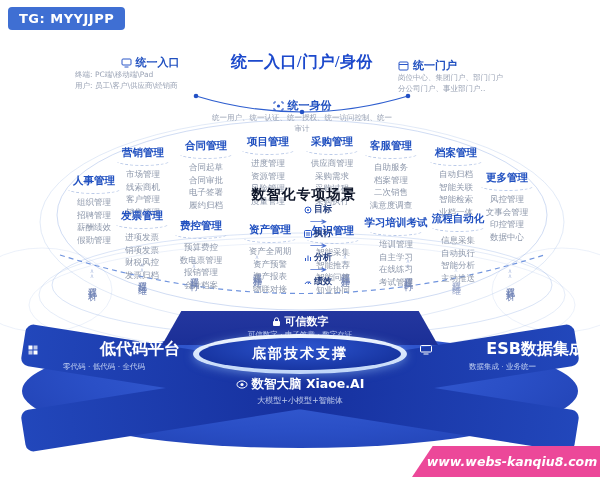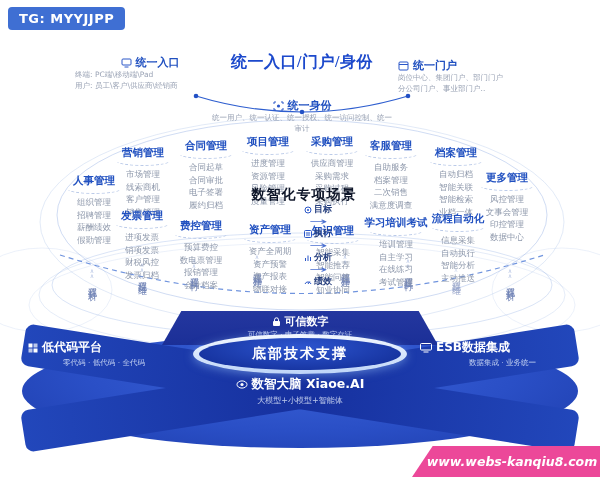--- a/index.html
+++ b/index.html
@@ -62,21 +62,21 @@
   .p-disc { position:absolute; left:193px; top:34px; width:214px; height:40px; border-radius:50%;
     background:linear-gradient(#f2f7ff,#bed5f8); box-shadow:0 2px 10px rgba(120,160,230,.65); }
   .p-disc-in { position:absolute; left:6px; top:4px; right:6px; bottom:4px; border-radius:50%;
     background:radial-gradient(ellipse at 50% 28%, #2d55cf, #16339f 78%);
     display:flex; align-items:center; justify-content:center; color:#fff;
     font-size:14px; font-weight:bold; letter-spacing:2px; }
   .p-brain { position:absolute; left:200px; top:76px; width:200px; text-align:center; color:#fff; }
   .brain-title { font-size:12.5px; font-weight:bold; display:flex; align-items:center; gap:4px; justify-content:center; }
   .brain-sub { font-size:8px; color:rgba(235,242,255,.78); margin-top:2px; }
   .p-wing { position:absolute; text-align:center; color:#fff; }
-  .wing-title { font-size:12px; font-weight:bold; display:flex; align-items:center; gap:4px; justify-content:flex-start; }
+  .wing-title { font-size:16px; font-weight:bold; display:flex; align-items:center; gap:4px; justify-content:space-between; }
   .wing-sub { font-size:7.5px; color:rgba(230,240,255,.8); margin-top:2px; }
   .lowcode { left:28px; top:39px; width:152px; }
   .esb { left:420px; top:39px; width:165px; }
 </style>
 </head>
 <body>
 
 <div class="canvas">
 
   <svg class="decor" width="600" height="480">

